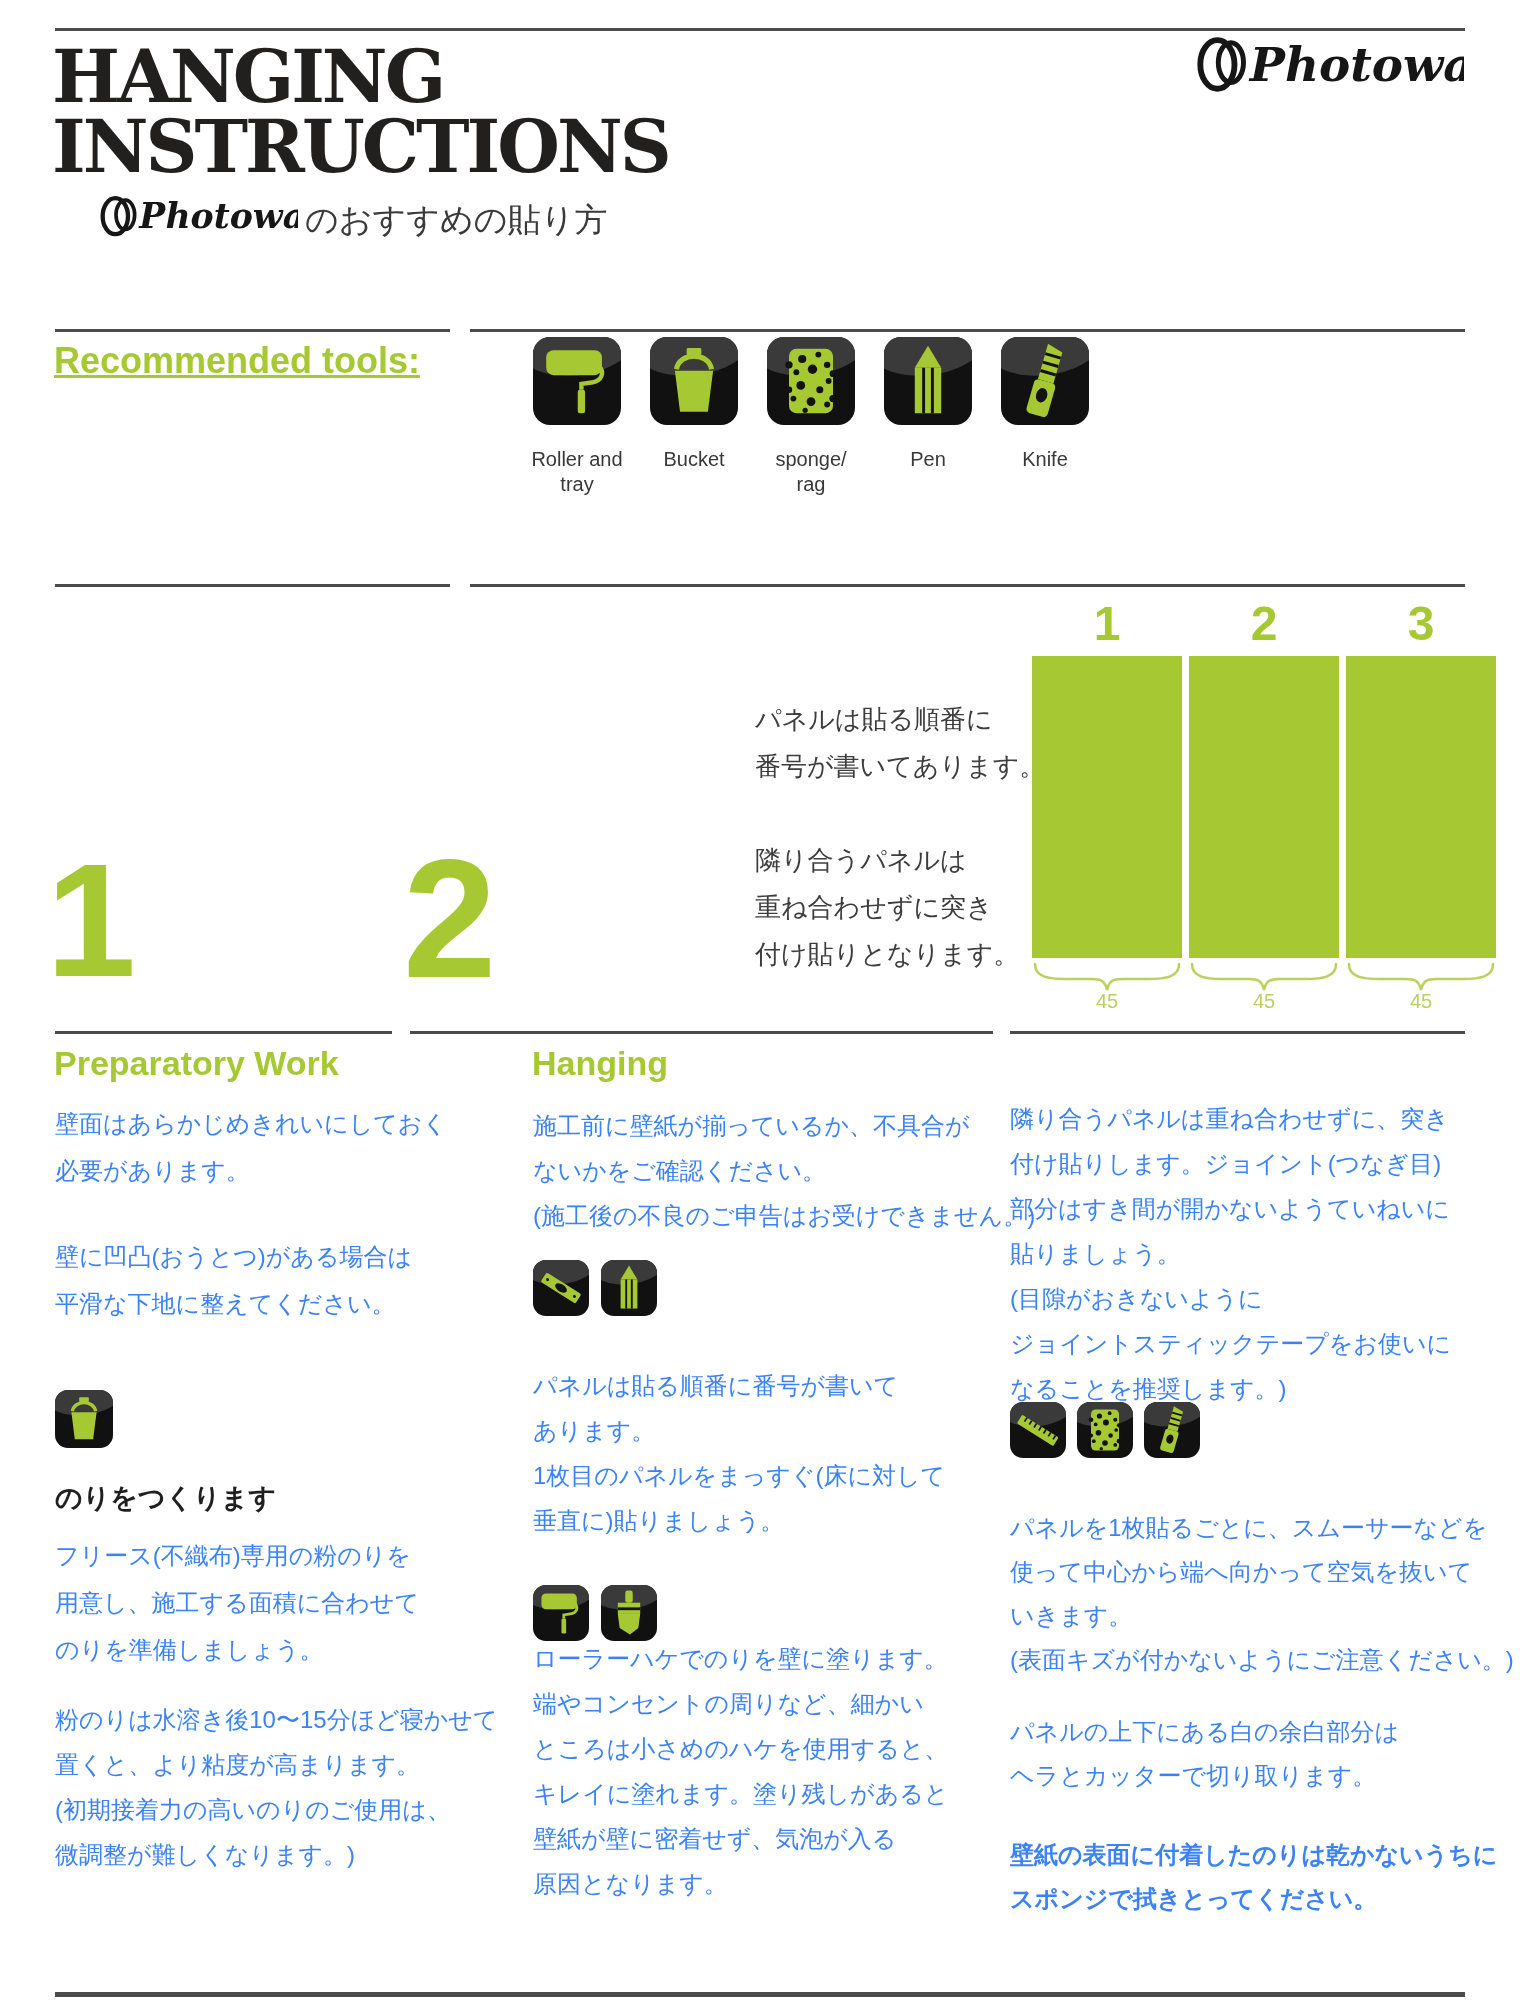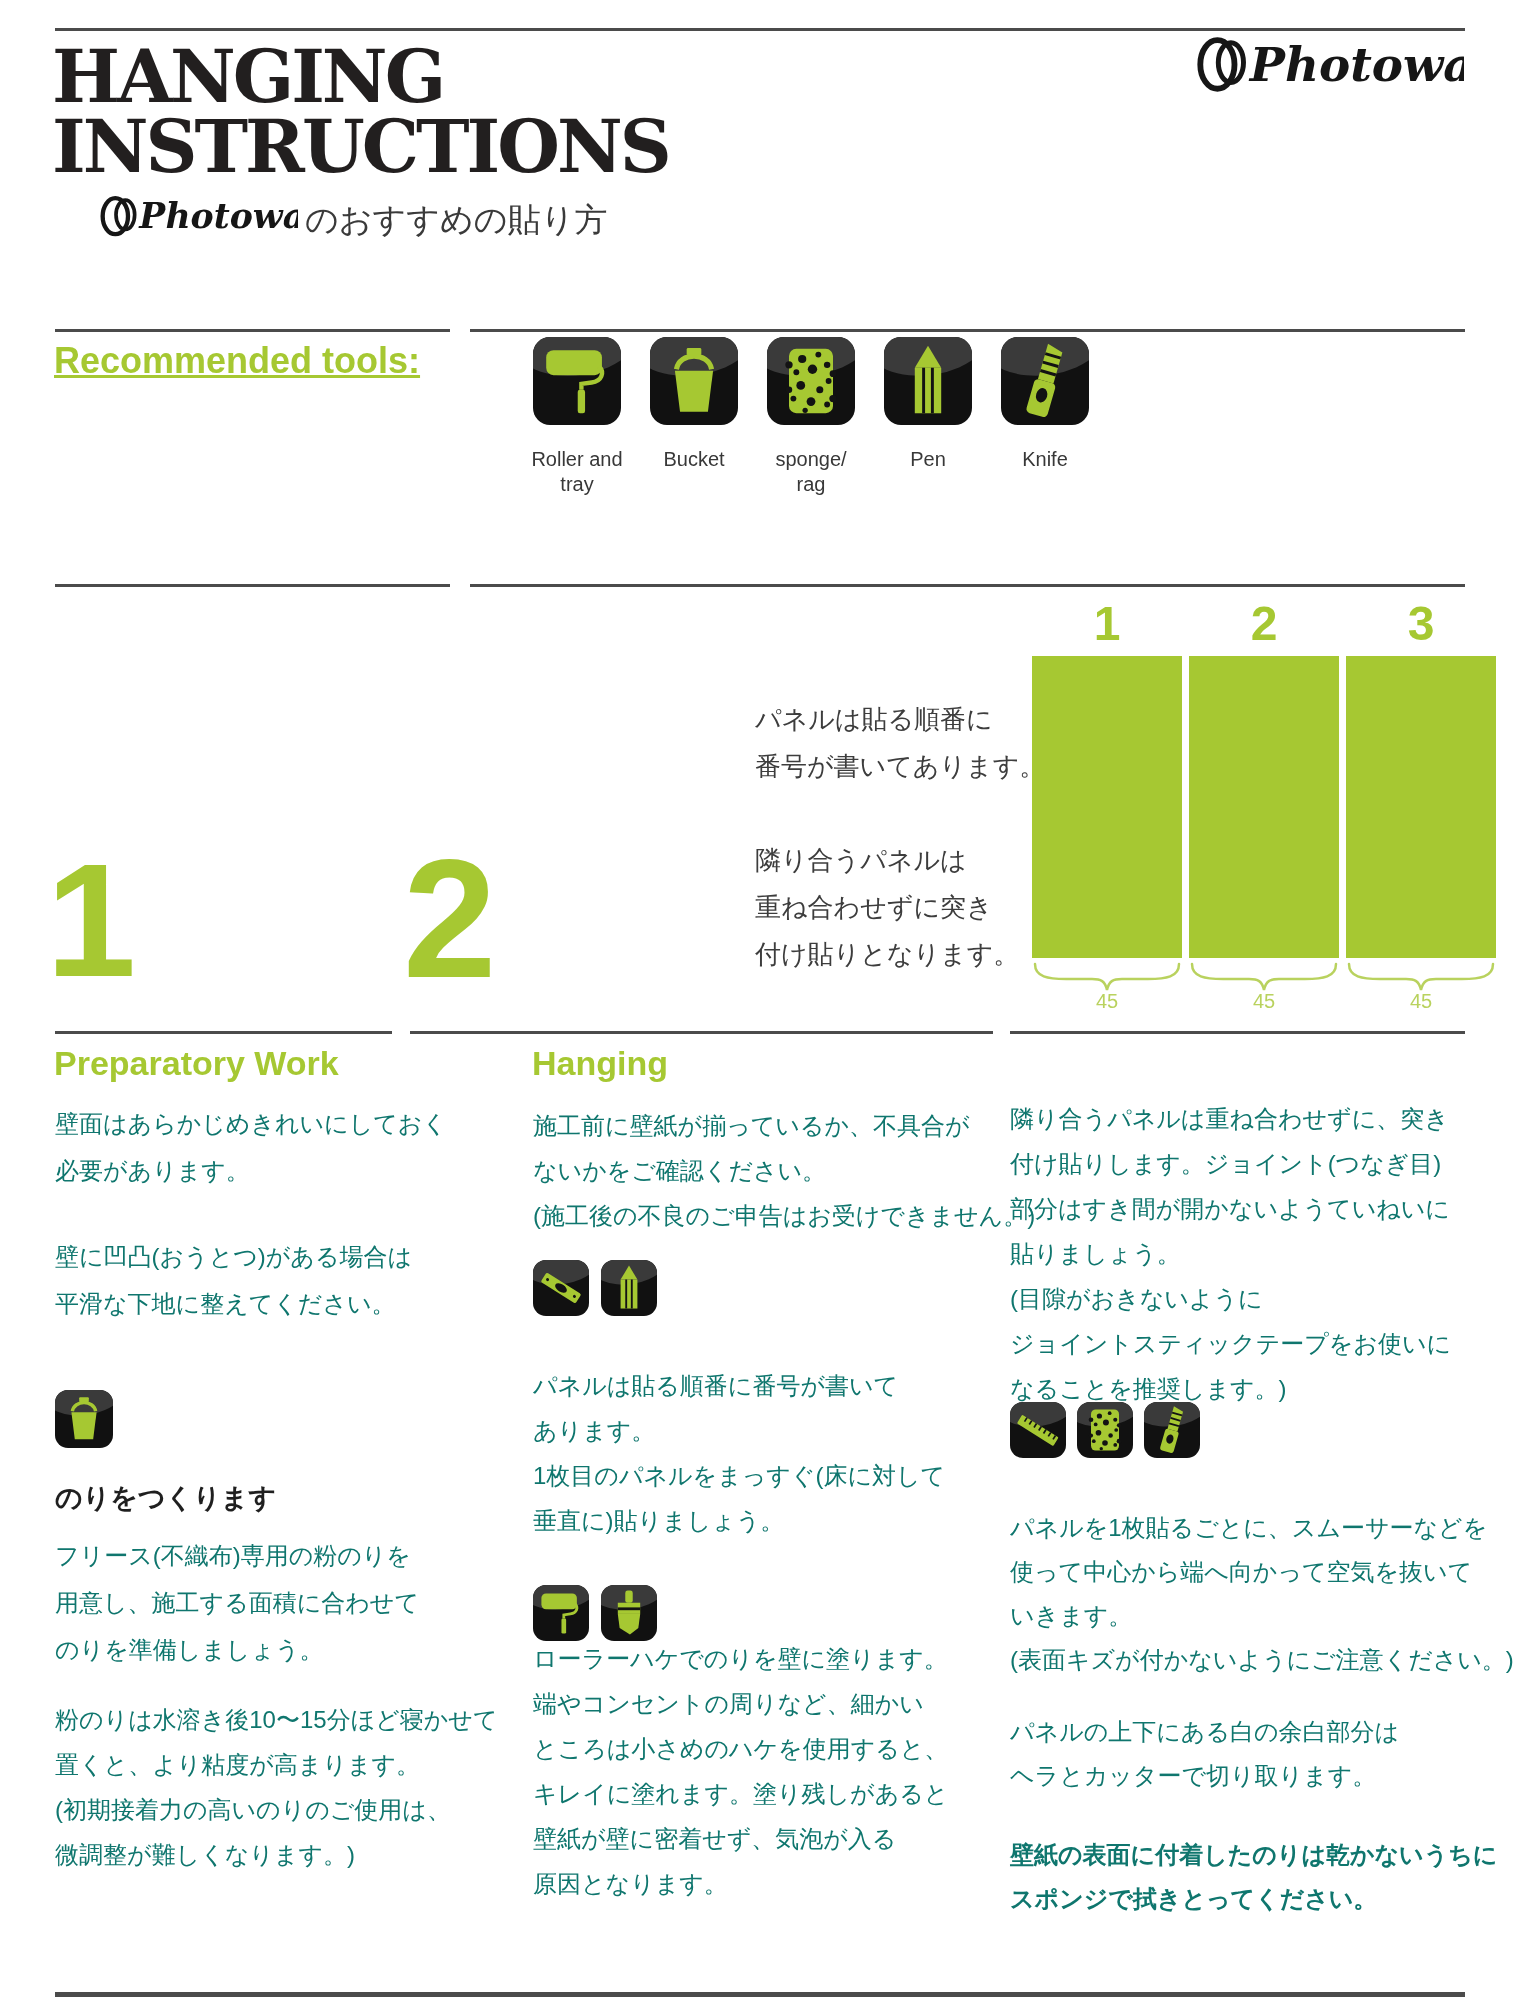--- a/index.html
+++ b/index.html
@@ -5,21 +5,21 @@
   html,body{margin:0;padding:0;background:#fff;}
   .page{position:relative;width:1520px;height:2000px;background:#ffffff;overflow:hidden;
         font-family:"Liberation Sans","DejaVu Sans",sans-serif;border-radius:17px;}
   .abs{position:absolute;}
   .rule{position:absolute;height:3px;background:#4b4b4b;}
   .title{position:absolute;left:52px;top:42px;font-family:"DejaVu Serif",serif;
          font-weight:bold;font-size:72px;line-height:70px;letter-spacing:-3px;color:#221f1f;}
   .title span{display:block;}
   .subtitle-text{position:absolute;left:305px;top:198px;font-size:33px;color:#3a3a3a;}
   .green-h{position:absolute;font-weight:bold;color:#a6c832;}
-  .jp{position:absolute;white-space:pre;font-size:24px;line-height:45px;color:#0f766e;}
+  .jp{position:absolute;white-space:pre;font-size:24px;line-height:45px;color:#3b82f6;}
   .note{position:absolute;white-space:pre;font-size:26px;line-height:47px;color:#3d3d3d;margin-top:32px;}
   .bignum{position:absolute;font-weight:bold;color:#a6c832;line-height:0.92;}
   .panel{position:absolute;top:656px;width:150px;height:302px;background:#a6c832;}
   .panel-num{position:absolute;top:596px;width:150px;text-align:center;
              font-size:48px;font-weight:bold;color:#a6c832;}
   .wlabel{position:absolute;top:990px;width:150px;text-align:center;font-size:20px;color:#b9d25e;}
   .ticon{background:#111;border-radius:17px;overflow:hidden;position:relative;flex:none;}
   .ticon::before{content:"";position:absolute;width:150%;height:95%;left:-25%;top:-52%;
                  background:#3a3a3a;border-radius:50%;transform:rotate(-9deg);}
   .ticon svg{position:relative;z-index:1;width:100%;height:100%;display:block;}

